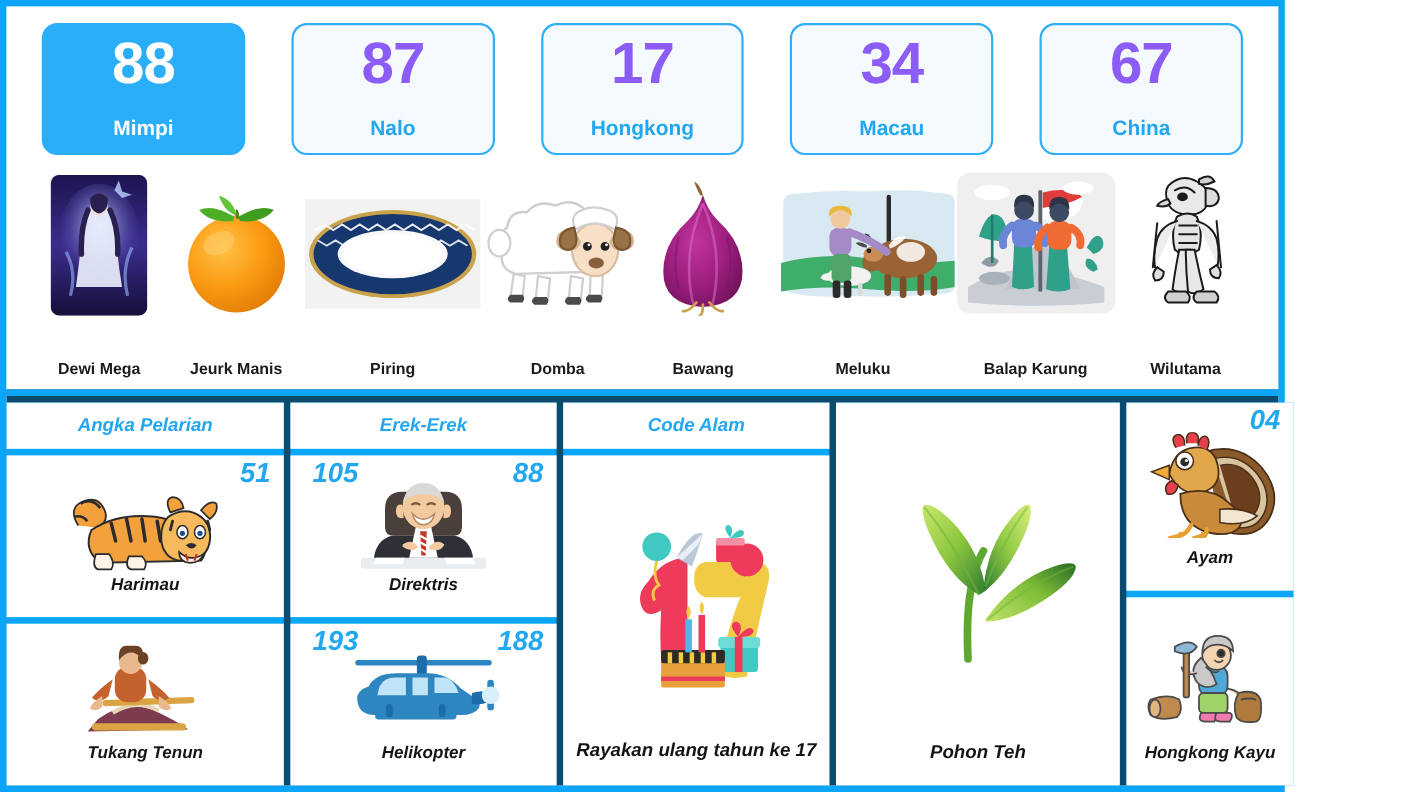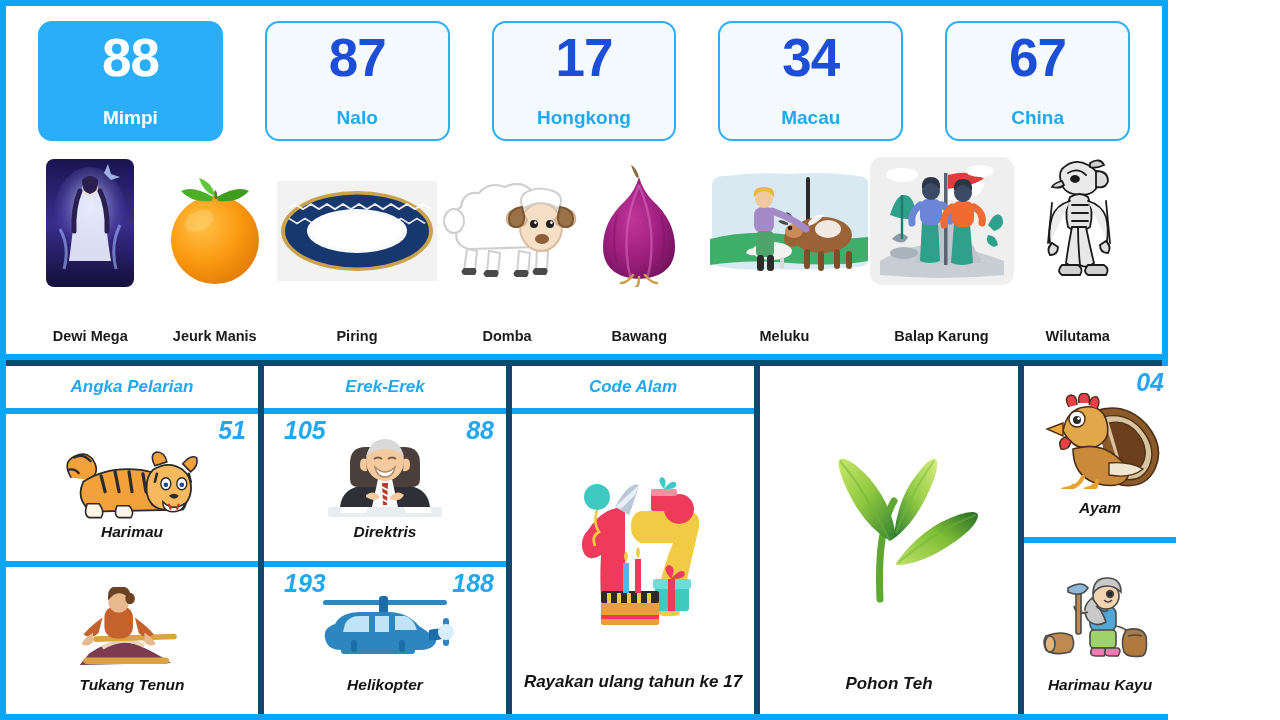--- a/index.html
+++ b/index.html
@@ -33,21 +33,21 @@
     background: #F4FAFD;
     border: 2px solid #2DAEF6;
     user-select: none;
   }
   .num-card.active {
     background: #2BAEF9;
     border-color: #2BAEF9;
   }
   .num-card .nv {
     font-size: 53px; font-weight: 700; line-height: 0.95;
-    color: #1d4ed8; letter-spacing: -1px;
+    color: #8b5cf6; letter-spacing: -1px;
   }
   .num-card .nl {
     font-size: 19px; font-weight: 700; color: #22A7F0;
     margin-top: 23px;
   }
   .num-card.active .nv, .num-card.active .nl { color: #ffffff; }
 
   
   .icon-strip {
     flex: 0 0 198px; height: 198px;
@@ -570,18 +570,18 @@
               <rect x="46" y="20" width="5" height="42" rx="2" fill="#C08A4E"></rect>
               <path d="M38 16 q14 -8 20 0 q-6 10 -20 4z" fill="#8FB8D8"></path>
               <path d="M86 54 q12 2 14 10" fill="#F3D3B0"></path>
               <path d="M96 58 q16 -4 20 6 q2 18 -4 20 q-14 2 -18 -4 q-4 -12 2 -22z" fill="#B07A3E"></path>
               <path d="M98 64 q8 -2 14 0" fill="none"></path>
               <path d="M16 64 q16 -6 26 0 q4 10 -2 16 q-16 4 -24 -2 q-4 -8 0 -14z" fill="#C08A4E"></path>
               <ellipse cx="20" cy="72" rx="5" ry="8" fill="#E0B57E"></ellipse>
             </g>
           </svg>
         </div>
-        <div class="cap">Harimau Kayu</div>
+        <div class="cap">Hongkong Kayu</div>
       </div>
     </div>
 
   </div>
 </div>
 
 </body></html>

